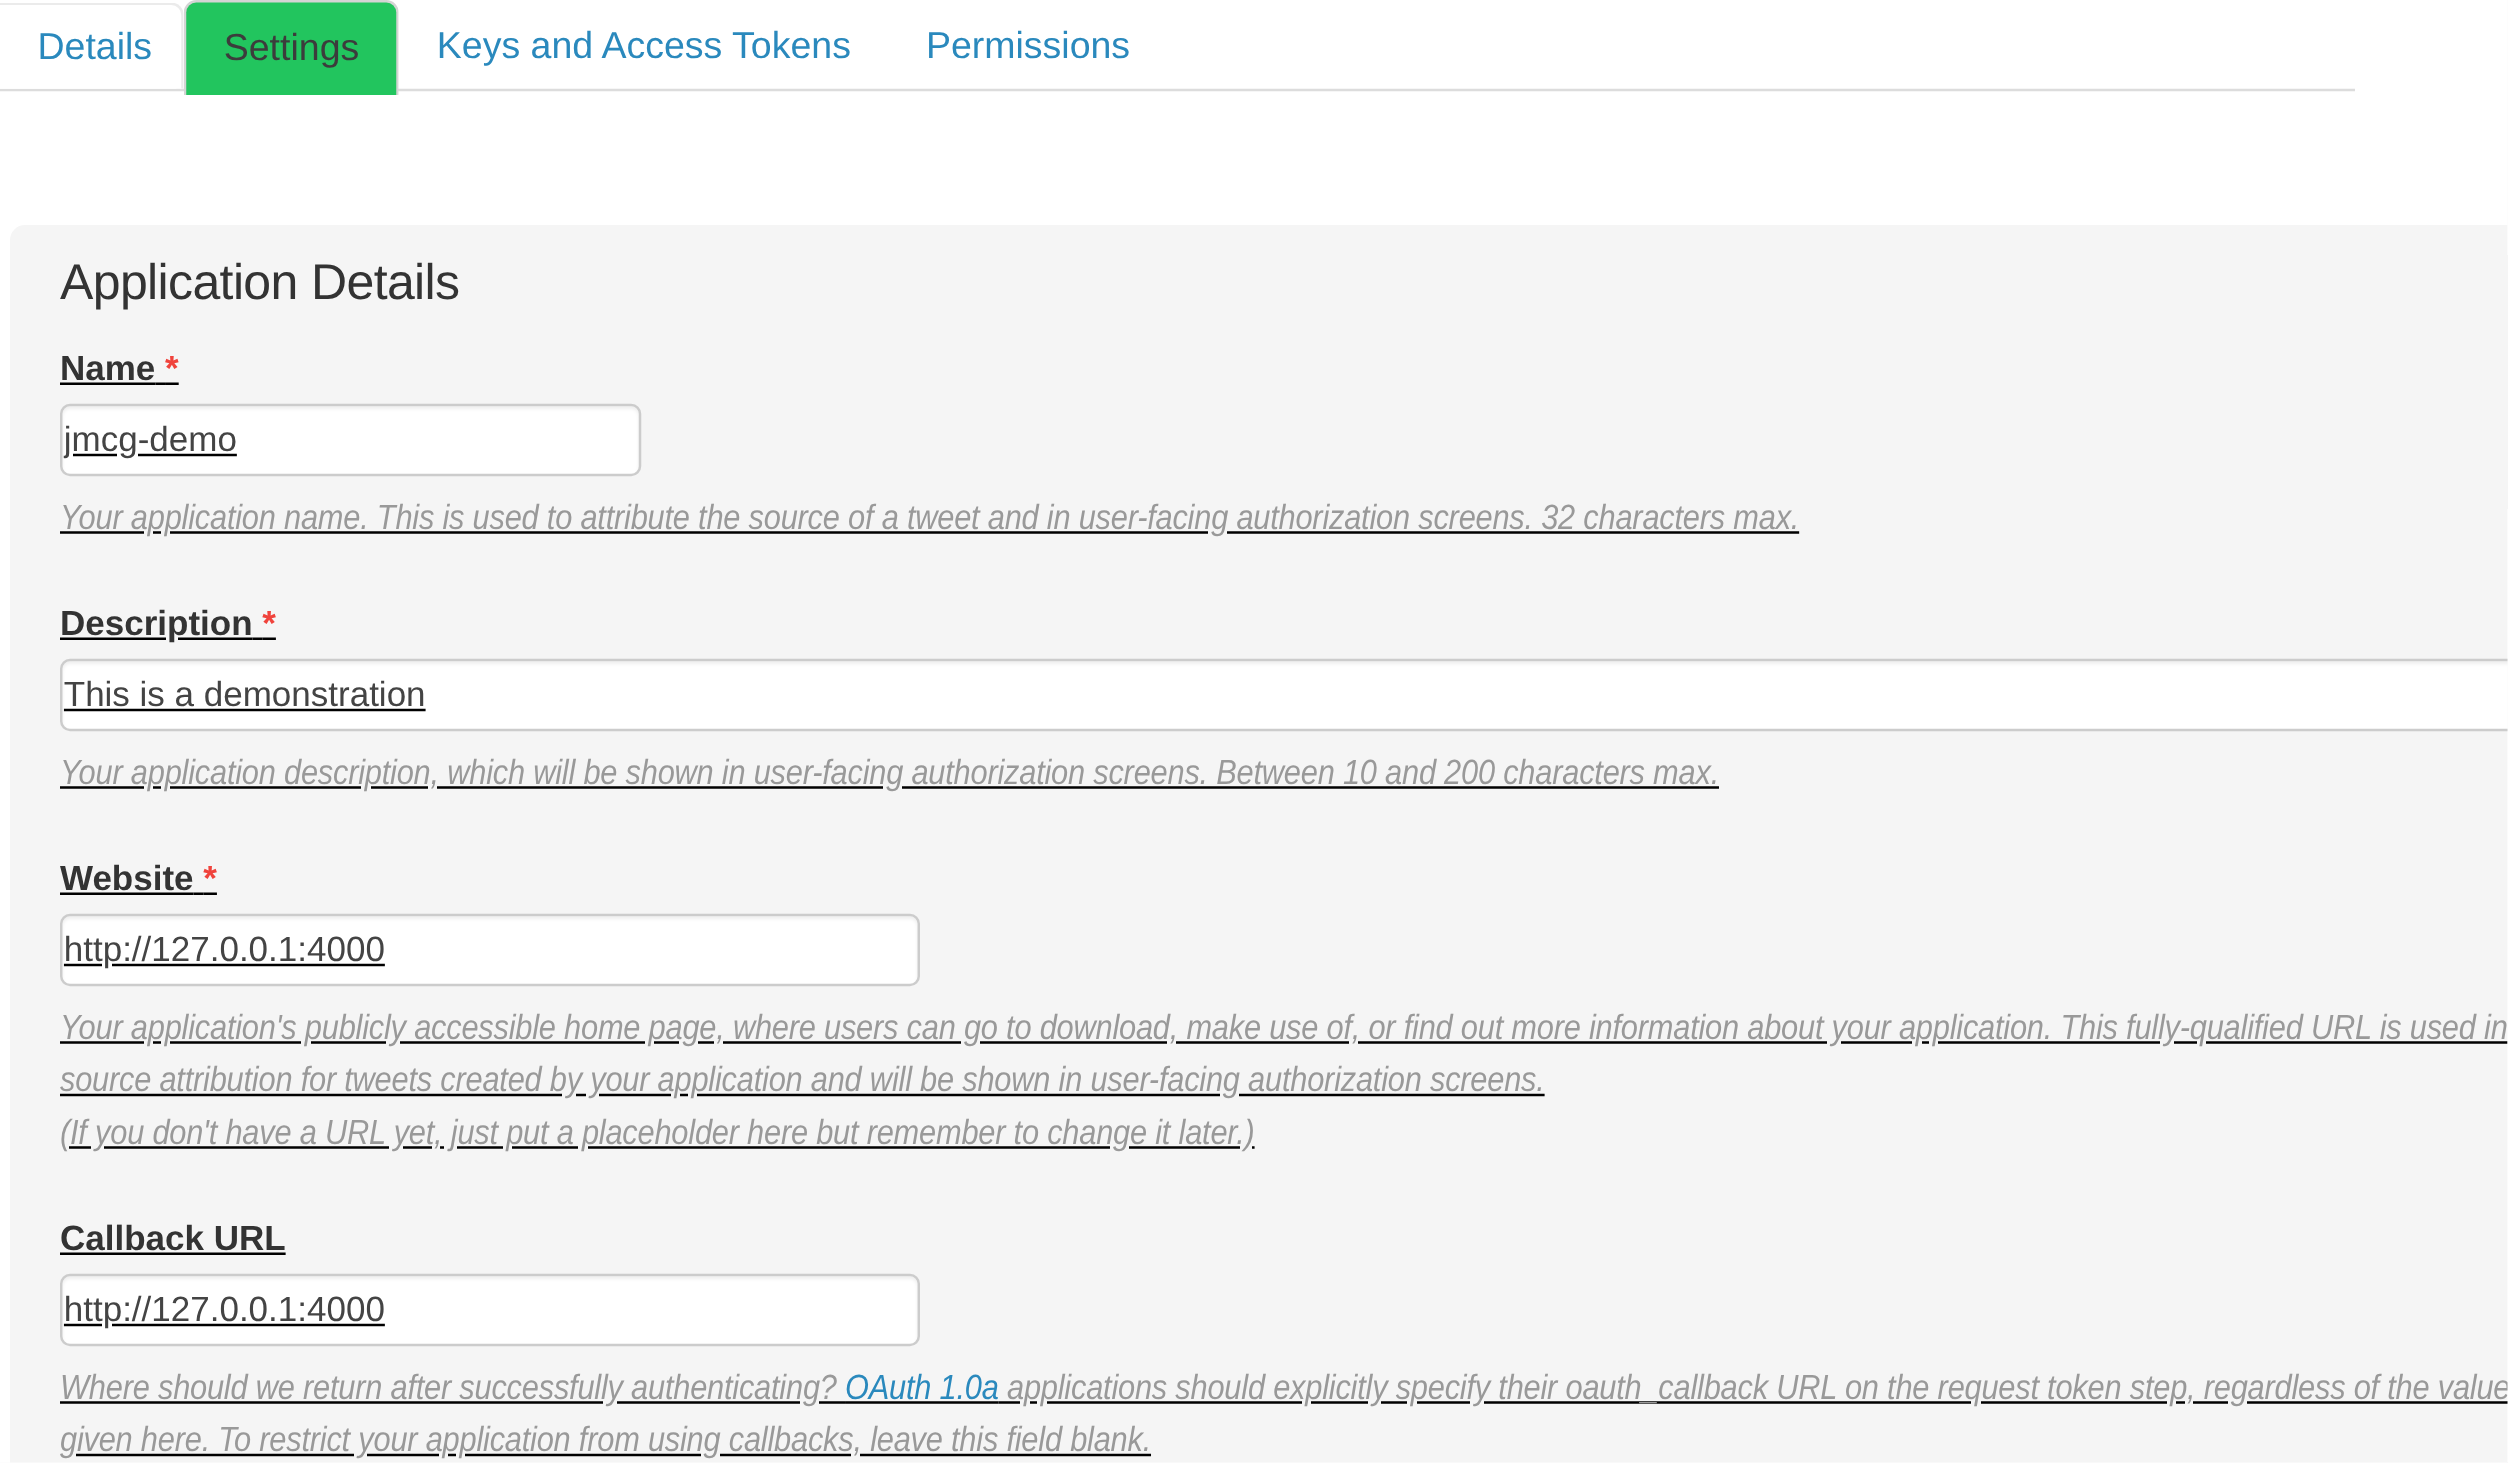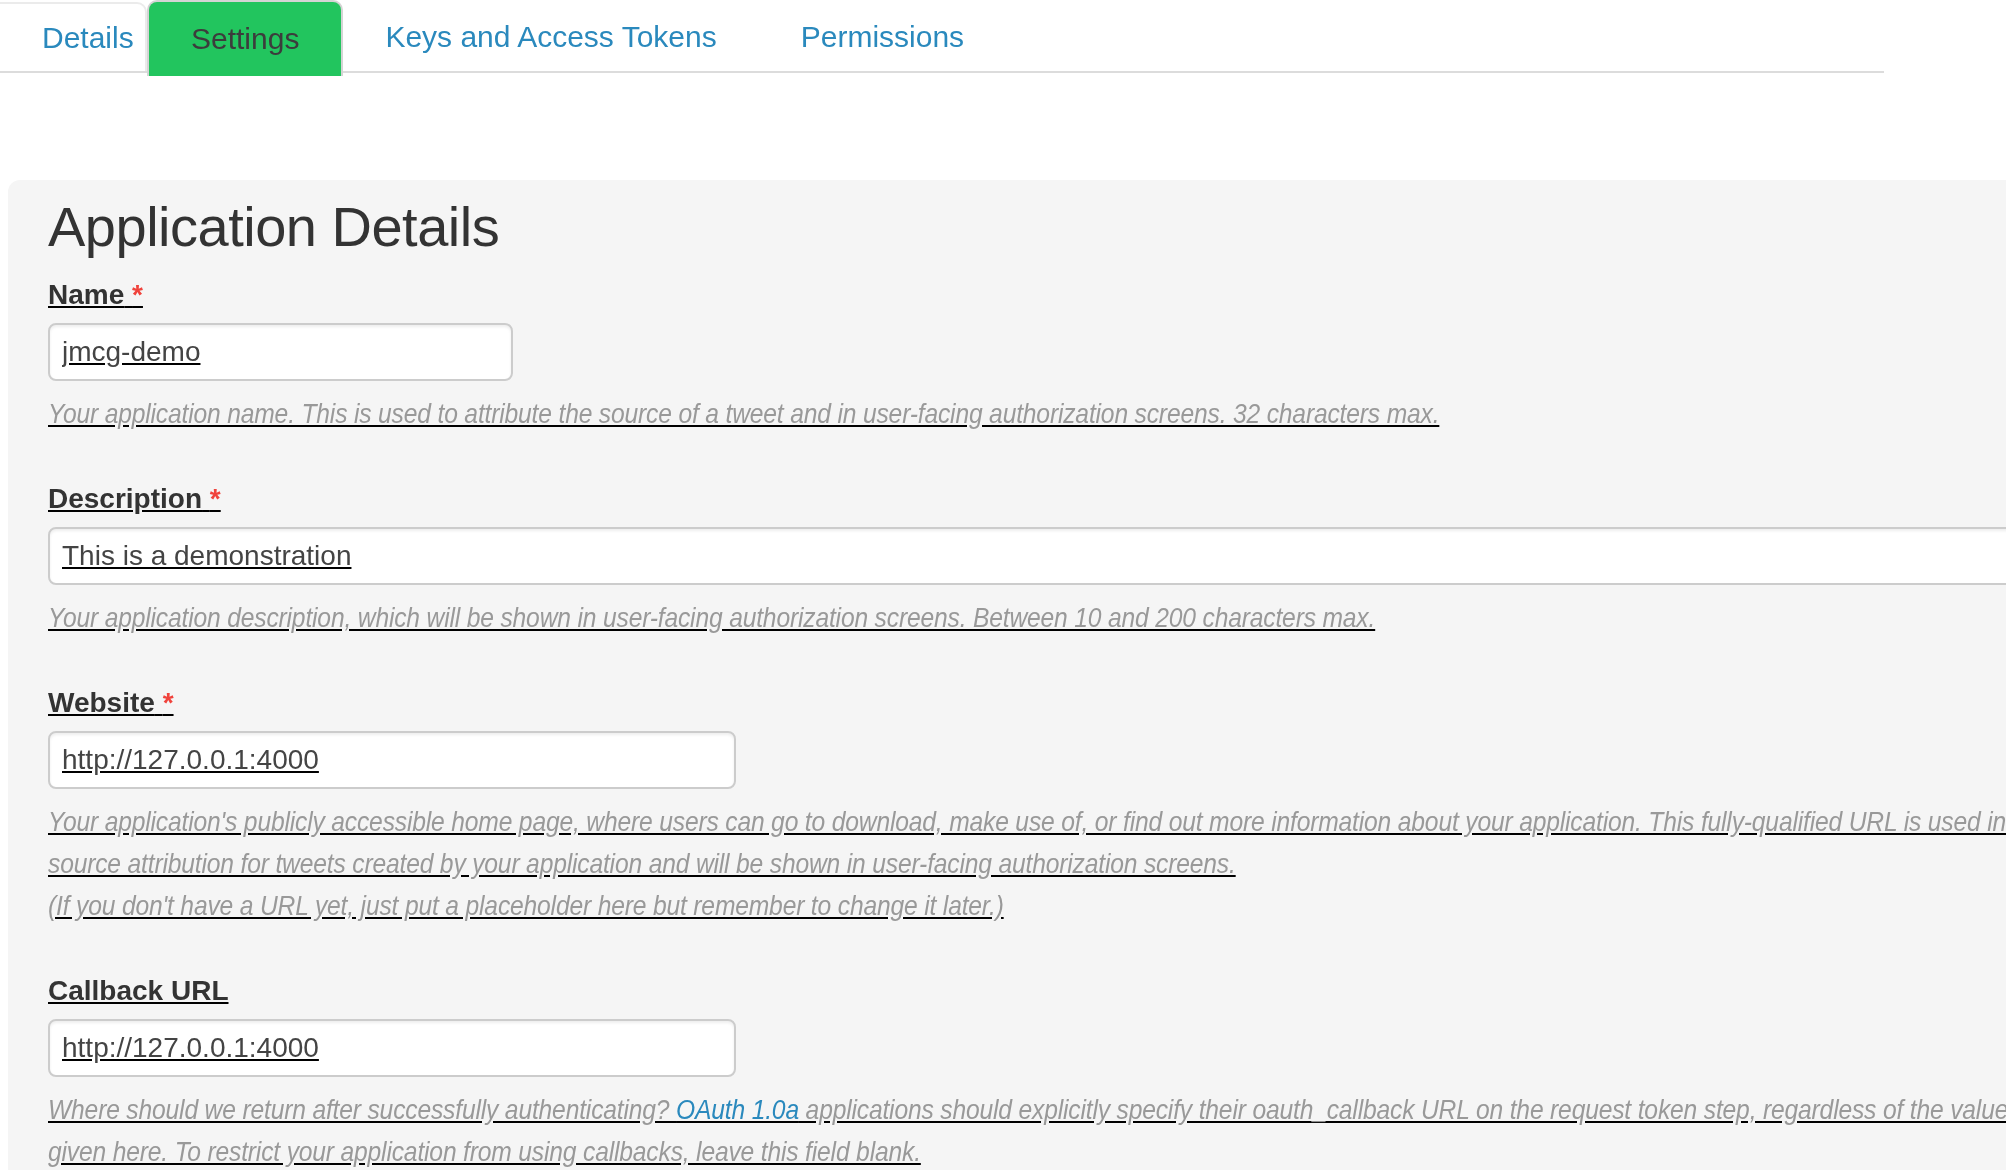--- a/index.html
+++ b/index.html
@@ -5,43 +5,43 @@
   * { margin:0; padding:0; box-sizing:border-box; }
   html,body { width:2006px; height:1170px; overflow:hidden; background:#ffffff;
     font-family:"Liberation Sans","DejaVu Sans",sans-serif; }
 
   
   .tabbar { position:relative; height:76px; width:2006px; }
   .tabbar-line { position:absolute; left:0; top:71px; width:1884px; height:2px;
     background:#dcdcdc; z-index:1; }
   .tabs { position:relative; display:flex; align-items:flex-start; z-index:2; }
   .tab { display:flex; align-items:center; height:70px; margin-top:2px;
-    padding:0 42px; font-size:30px; color:#2a89bd; cursor:pointer;
+    padding:0 30px; font-size:30px; color:#2a89bd; cursor:pointer;
     white-space:nowrap; }
   .tab.tab-first { width:147px; height:69px; background:#fff;
     border:2px solid #ebebeb; border-left:none; border-bottom:none;
     border-radius:0 10px 0 0; }
   .tab.tab-active { height:76px; margin-top:0; background:#22c55e;
     border:2px solid #d4d4d4; border-bottom:none; border-radius:10px 10px 0 0;
     color:#3c3c3c; z-index:3; }
 
   
   .panel { margin:104px 0 0 8px; width:1998px; min-height:1200px;
     background:#f5f5f5; border-radius:12px 0 0 12px; padding:18px 0 60px 40px; }
-  .panel h2 { font-size:56px; font-weight:400; color:#333; letter-spacing:-0.5px;
+  .panel h2 { font-size:40px; font-weight:400; color:#333; letter-spacing:-0.5px;
     line-height:57px; }
 
   .form-group { margin-top:44px;text-decoration:underline; }
   .form-group.first { margin-top:20px; }
   .field-label { display:block; font-size:28px; font-weight:700; color:#333;
     line-height:40px; margin-bottom:8px; }
   .req { color:#f0433c; font-weight:700; }
   .text-input { display:block; height:58px; border:2px solid #cccccc;
     border-radius:8px; background:#fff; font-family:inherit; font-size:28px;
-    color:#444; padding:0 12px; outline:none;
+    color:#444; padding:0 1px; outline:none;
     box-shadow:inset 0 2px 3px rgba(0,0,0,0.07); }
   .w-name { width:465px; }
   .w-wide { width:2060px; }
   .w-url { width:688px; }
 
   .help { margin-top:12px; font-style:italic; color:#999; font-size:28px;
     line-height:42px; letter-spacing:-0.2px; }
   .help-line { white-space:nowrap; transform:scaleX(0.88);
     transform-origin:0 50%; }
   .help a, .help .help-link { color:#2a89bd; text-decoration:none;

